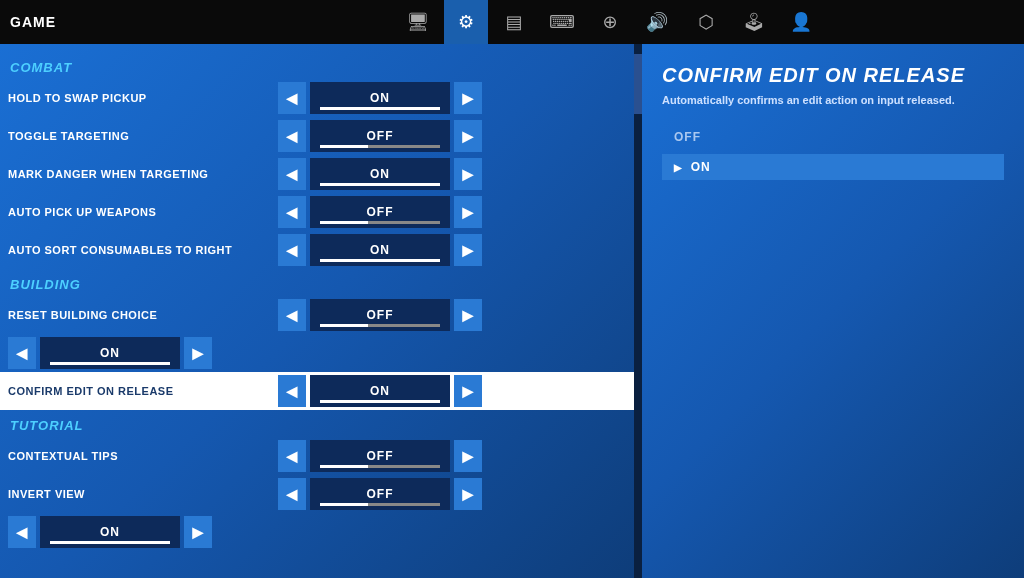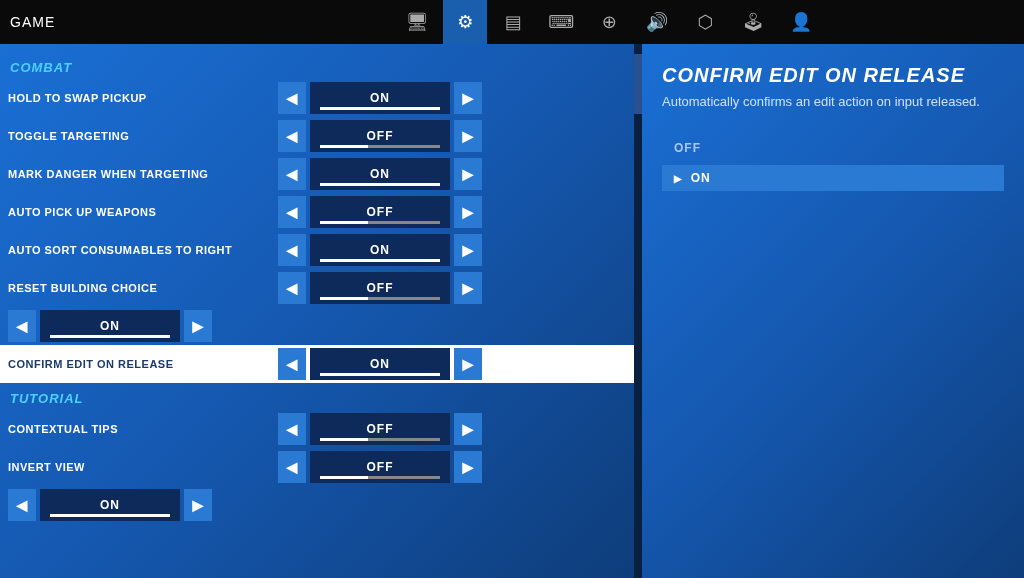--- a/index.html
+++ b/index.html
@@ -16,21 +16,21 @@
     .top-bar {
       background-color: #0a0a0a;
       height: 44px;
       display: flex;
       align-items: center;
       padding: 0 10px;
     }
     .top-bar-title {
       color: white;
       font-size: 14px;
-      font-weight: 400;
+      font-weight: 700;
       letter-spacing: 1px;
       margin-right: 20px;
       text-transform: uppercase;
     }
     .top-bar-icons {
       display: flex;
       gap: 4px;
       margin-left: 320px;
     }
     .top-bar-icon {
@@ -158,24 +158,24 @@
     .detail-title {
       font-size: 20px;
       font-weight: 900;
       font-style: italic;
       color: white;
       text-transform: uppercase;
       margin-bottom: 6px;
       letter-spacing: 1px;
     }
     .detail-description {
-      font-size: 13px;
-      font-weight: 400;
+      font-size: 11px;
+      font-weight: 700;
       color: #cce0ff;
-      margin-bottom: 24px;
+      margin-bottom: 16px;
       line-height: 1.4;
     }
 
     .option-list { display: flex; flex-direction: column; gap: 4px; }
     .option-item {
       padding: 6px 12px;
       font-size: 12px;
       font-weight: 700;
       color: white;
       text-transform: uppercase;
@@ -295,20 +295,21 @@
         <div class="value-box">
           <span class="value-text">ON</span>
           <div class="value-bar">
               <div class="value-bar-fill" style="width:100%"></div>
             </div>
         </div>
         <button class="arrow-btn">▶</button>
       </div>
     </div>
 
+    <div class="section-header">BUILDING</div>
 
     <div class="setting-row">
       <span class="setting-label">RESET BUILDING CHOICE</span>
       <div class="setting-control">
         <button class="arrow-btn">◀</button>
         <div class="value-box">
           <span class="value-text">OFF</span>
           <div class="value-bar">
               <div class="value-bar-fill" style="width:40%"></div>
             </div>

